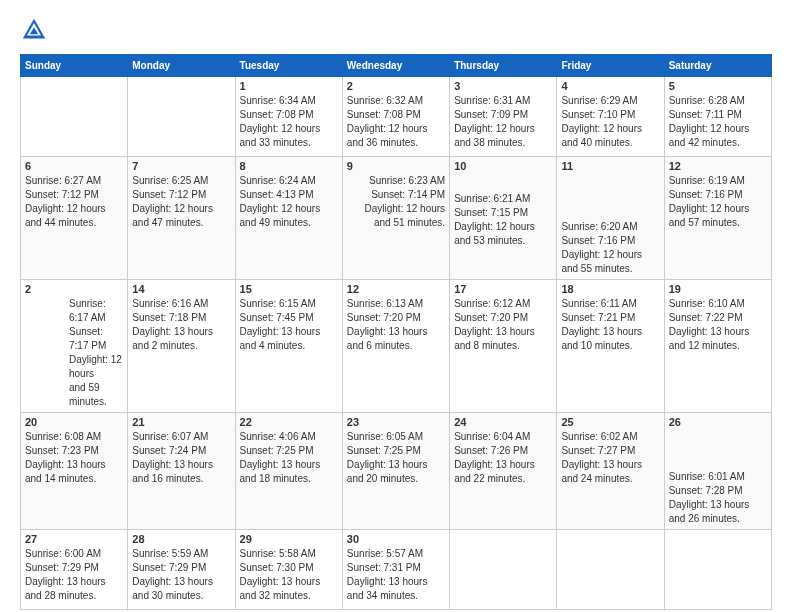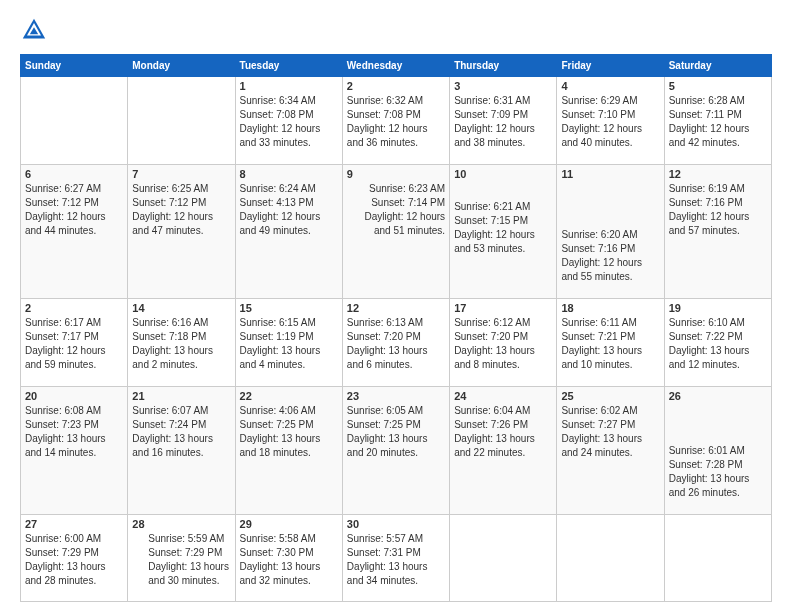--- a/index.html
+++ b/index.html
@@ -215,36 +215,36 @@
             <span class="day-num">12</span>
             <div class="day-info" style="white-space: pre-line;">Sunrise: 6:19 AM
 Sunset: 7:16 PM
 Daylight: 12 hours
 and 57 minutes.</div>
           </td>
         </tr>
         <tr>
           <td>
             <span class="day-num">2</span>
-            <div class="day-info" style="white-space: pre-line;">Sunrise: 6:17 AM
+            <div class="day-info" style="white-space: pre-line; margin-left: 44px;">Sunrise: 6:17 AM
 Sunset: 7:17 PM
 Daylight: 12 hours
 and 59 minutes.</div>
           </td>
           <td>
             <span class="day-num">14</span>
             <div class="day-info" style="white-space: pre-line;">Sunrise: 6:16 AM
 Sunset: 7:18 PM
 Daylight: 13 hours
 and 2 minutes.</div>
           </td>
           <td>
             <span class="day-num">15</span>
             <div class="day-info" style="white-space: pre-line;">Sunrise: 6:15 AM
-Sunset: 1:19 PM
+Sunset: 7:45 PM
 Daylight: 13 hours
 and 4 minutes.</div>
           </td>
           <td>
             <span class="day-num">12</span>
             <div class="day-info" style="white-space: pre-line;">Sunrise: 6:13 AM
 Sunset: 7:20 PM
 Daylight: 13 hours
 and 6 minutes.</div>
           </td>
@@ -324,21 +324,21 @@
         <tr>
           <td>
             <span class="day-num">27</span>
             <div class="day-info" style="white-space: pre-line;">Sunrise: 6:00 AM
 Sunset: 7:29 PM
 Daylight: 13 hours
 and 28 minutes.</div>
           </td>
           <td>
             <span class="day-num">28</span>
-            <div class="day-info" style="white-space: pre-line; margin-left: 16px;">Sunrise: 5:59 AM
+            <div class="day-info" style="white-space: pre-line;">Sunrise: 5:59 AM
 Sunset: 7:29 PM
 Daylight: 13 hours
 and 30 minutes.</div>
           </td>
           <td>
             <span class="day-num">29</span>
             <div class="day-info" style="white-space: pre-line;">Sunrise: 5:58 AM
 Sunset: 7:30 PM
 Daylight: 13 hours
 and 32 minutes.</div>

